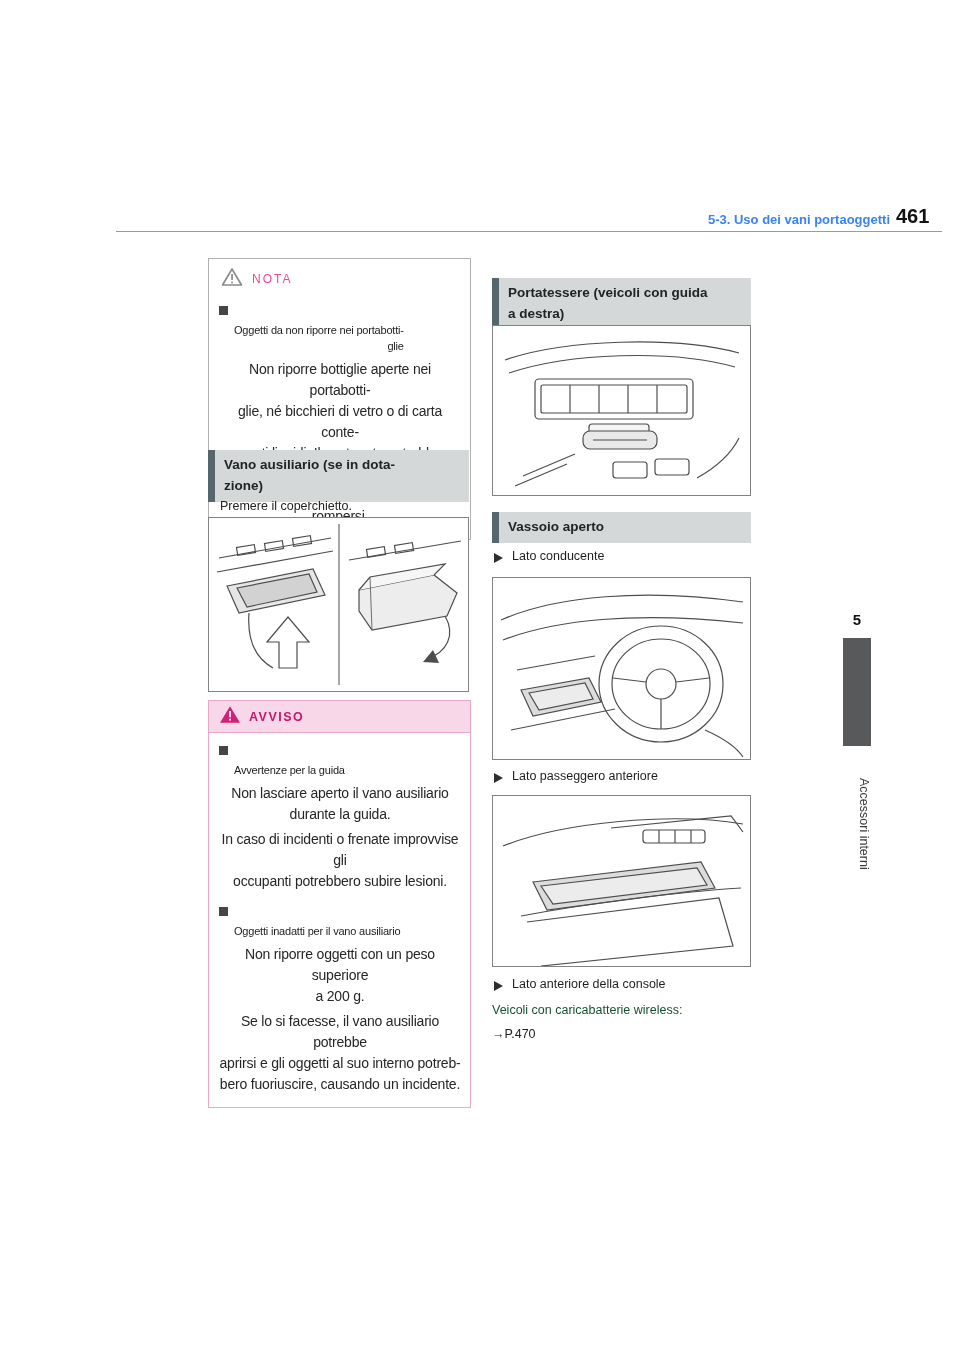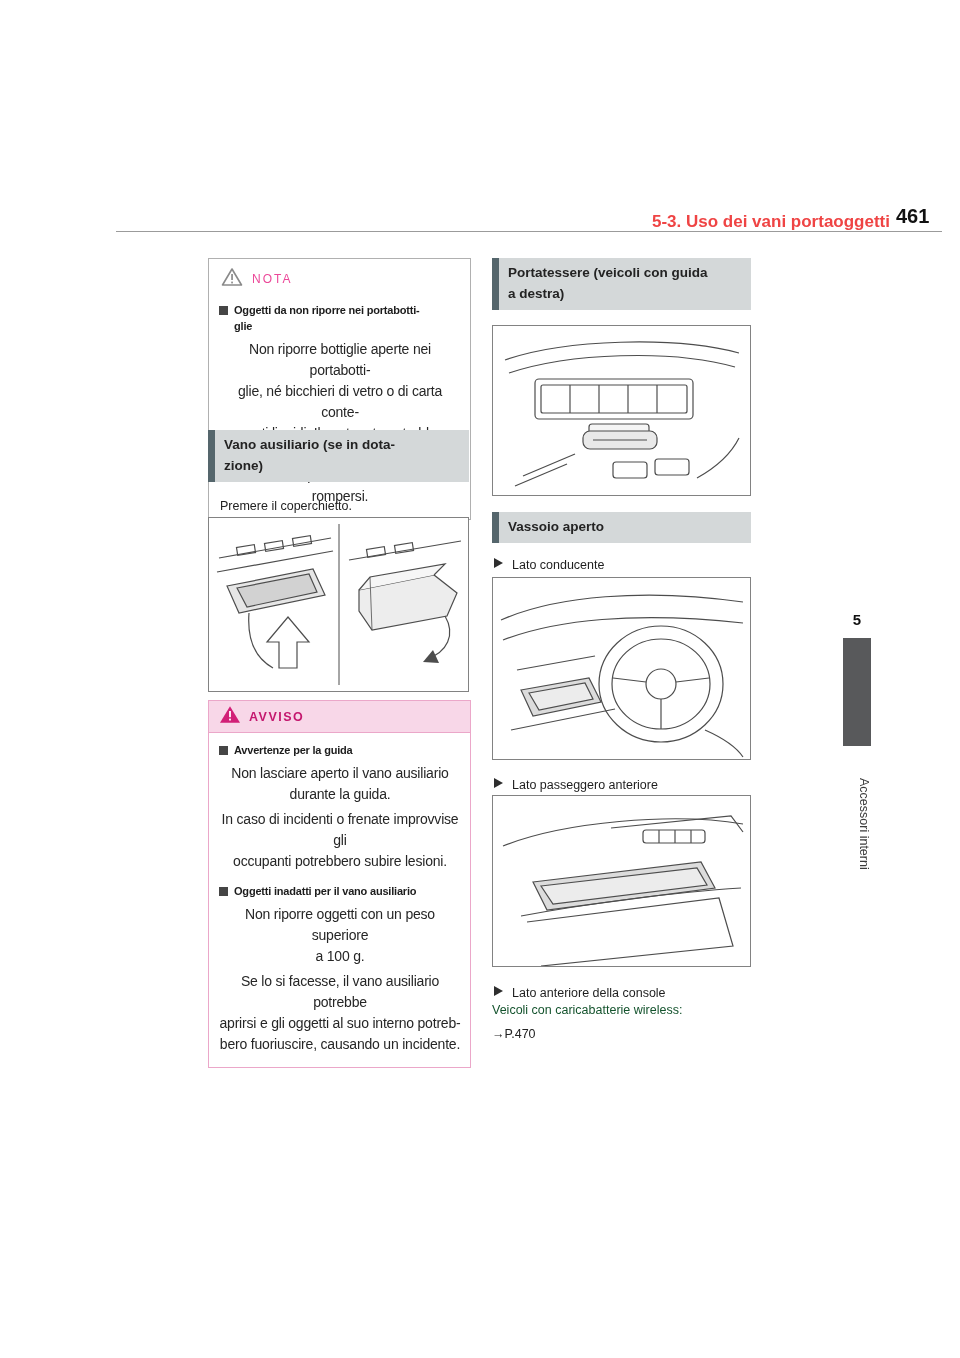--- a/index.html
+++ b/index.html
@@ -1,29 +1,29 @@
 <!DOCTYPE html>
 <html><head>
 <meta charset="utf-8">
 <style>
   html,body{margin:0;padding:0;background:#fff;}
   .page{position:relative;width:960px;height:1358px;background:#fff;overflow:hidden;
         font-family:"Liberation Sans",sans-serif;color:#1f1f1f;}
 
   
   .hdr-section{position:absolute;top:212px;left:600px;width:290px;text-align:right;
-               font-size:17px;font-weight:bold;color:#ef4444;}
+               font-size:13px;font-weight:bold;color:#3b82f6;}
   .page-number{position:absolute;top:205px;left:896px;width:48px;font-size:20px;
                font-weight:bold;color:#111;}
   .hdr-rule{position:absolute;top:231px;left:116px;width:826px;height:1px;background:#9b9b9b;}
 
   
-  .pre{white-space:pre-line;}
+  .pre{white-space:pre-line;margin-top:20px;}
   .body-text{font-size:14px;line-height:1.5;letter-spacing:-0.2px;color:#262626;margin:4px 0 0 0;text-align:center;}
-  .bold-h{font-size:11px;font-weight:bold;letter-spacing:-0.2px;line-height:1.45;color:#1c1c1c;}
+  .bold-h{font-size:11px;font-weight:normal;letter-spacing:-0.2px;line-height:1.45;color:#1c1c1c;text-align:right;}
 
   
   .note-box{position:absolute;left:208px;width:261px;background:#fff;border:1px solid #b0b0b0;}
   .nota-box{top:258px;}
   .nota-head{display:flex;align-items:center;gap:9px;padding:8px 10px 2px 12px;}
   .nota-title{font-size:12px;letter-spacing:2px;color:#ec4899;}
   .box-body{padding:4px 9px 12px 10px;}
   .sq-item{display:flex;margin-top:6px;}
   .sq{flex:0 0 auto;width:9px;height:9px;background:#454545;margin:3px 6px 0 0;}
 
@@ -45,21 +45,21 @@
 
   
   .figure{position:absolute;border:1px solid #828282;background:#fff;box-sizing:border-box;}
   .fig1{left:208px;top:517px;width:261px;height:175px;}
   .fig2{left:492px;top:325px;width:259px;height:171px;}
   .fig3{left:492px;top:577px;width:259px;height:183px;}
   .fig4{left:492px;top:795px;width:259px;height:172px;}
   .figure svg{display:block;}
 
   
-  .tri-row{position:absolute;display:flex;align-items:flex-start;gap:9px;font-size:12.5px;color:#1e1e1e;margin-top:9px;}
+  .tri-row{position:absolute;display:flex;align-items:flex-end;gap:9px;font-size:12.5px;color:#1e1e1e;}
   .tri{width:0;height:0;border-left:9px solid #2e2e2e;border-top:5px solid transparent;
        border-bottom:5px solid transparent;}
   .r-b1{left:494px;top:549px;}
   .r-b2{left:494px;top:769px;}
   .r-b3{left:494px;top:977px;}
   .wireless{position:absolute;left:492px;top:1003px;font-size:12.5px;color:#14532d;margin:0;}
   .wireless-ref{position:absolute;left:492px;top:1027px;font-size:12.5px;color:#222;margin:0;}
 
   
   .tab-num{position:absolute;left:843px;top:611px;width:28px;text-align:center;
@@ -159,21 +159,21 @@
       </div>
       <p class="body-text pre">Non lasciare aperto il vano ausiliario
 durante la guida.</p>
       <p class="body-text pre">In caso di incidenti o frenate improvvise gli
 occupanti potrebbero subire lesioni.</p>
       <div class="sq-item" style="margin-top:12px;">
         <span class="sq"></span>
         <span class="bold-h pre">Oggetti inadatti per il vano ausiliario</span>
       </div>
       <p class="body-text pre">Non riporre oggetti con un peso superiore
-a 100 g.</p>
+a 200 g.</p>
       <p class="body-text pre">Se lo si facesse, il vano ausiliario potrebbe
 aprirsi e gli oggetti al suo interno potreb-
 bero fuoriuscire, causando un incidente.</p>
     </div>
   </div>
 
   <div class="section-heading sh-porta pre">Portatessere (veicoli con guida
 a destra)</div>
 
   <div class="figure fig2">

